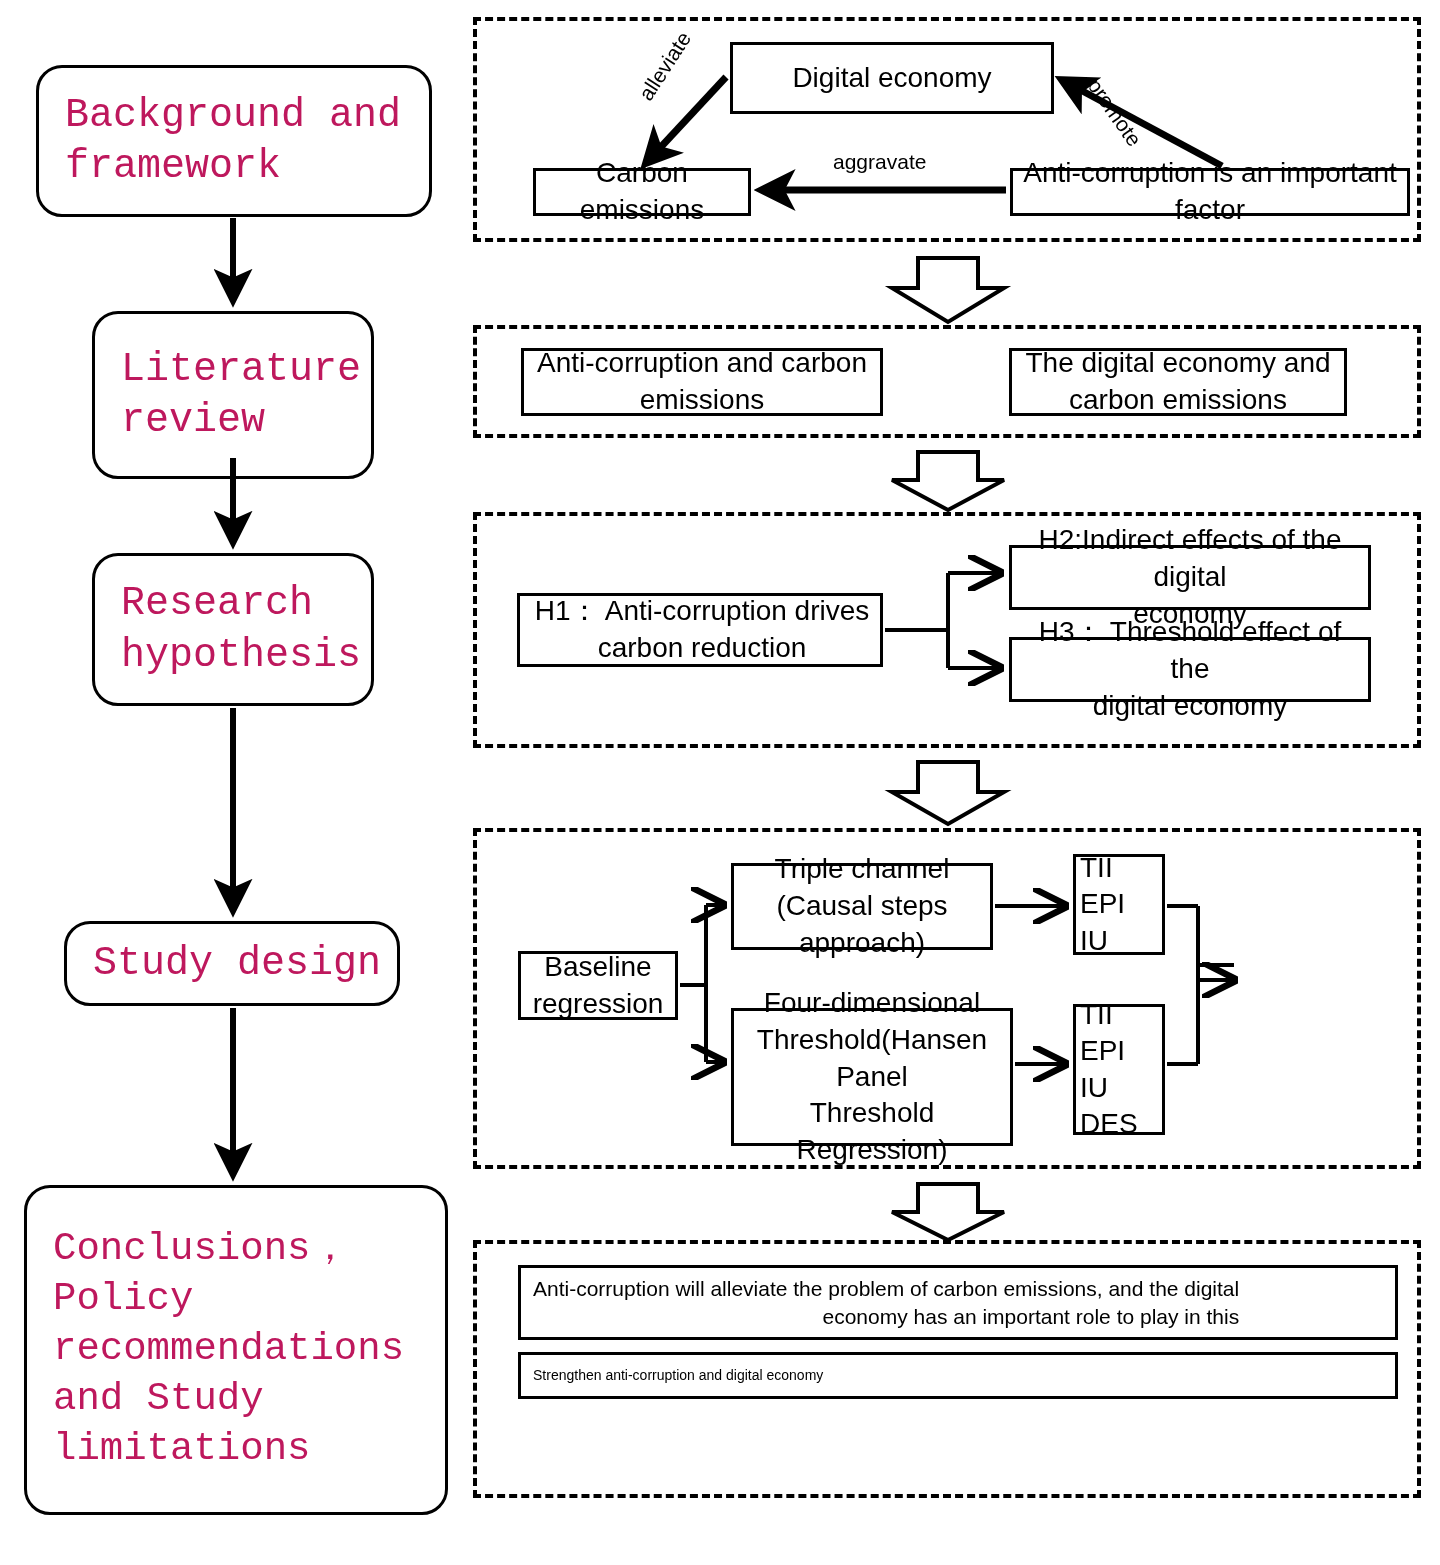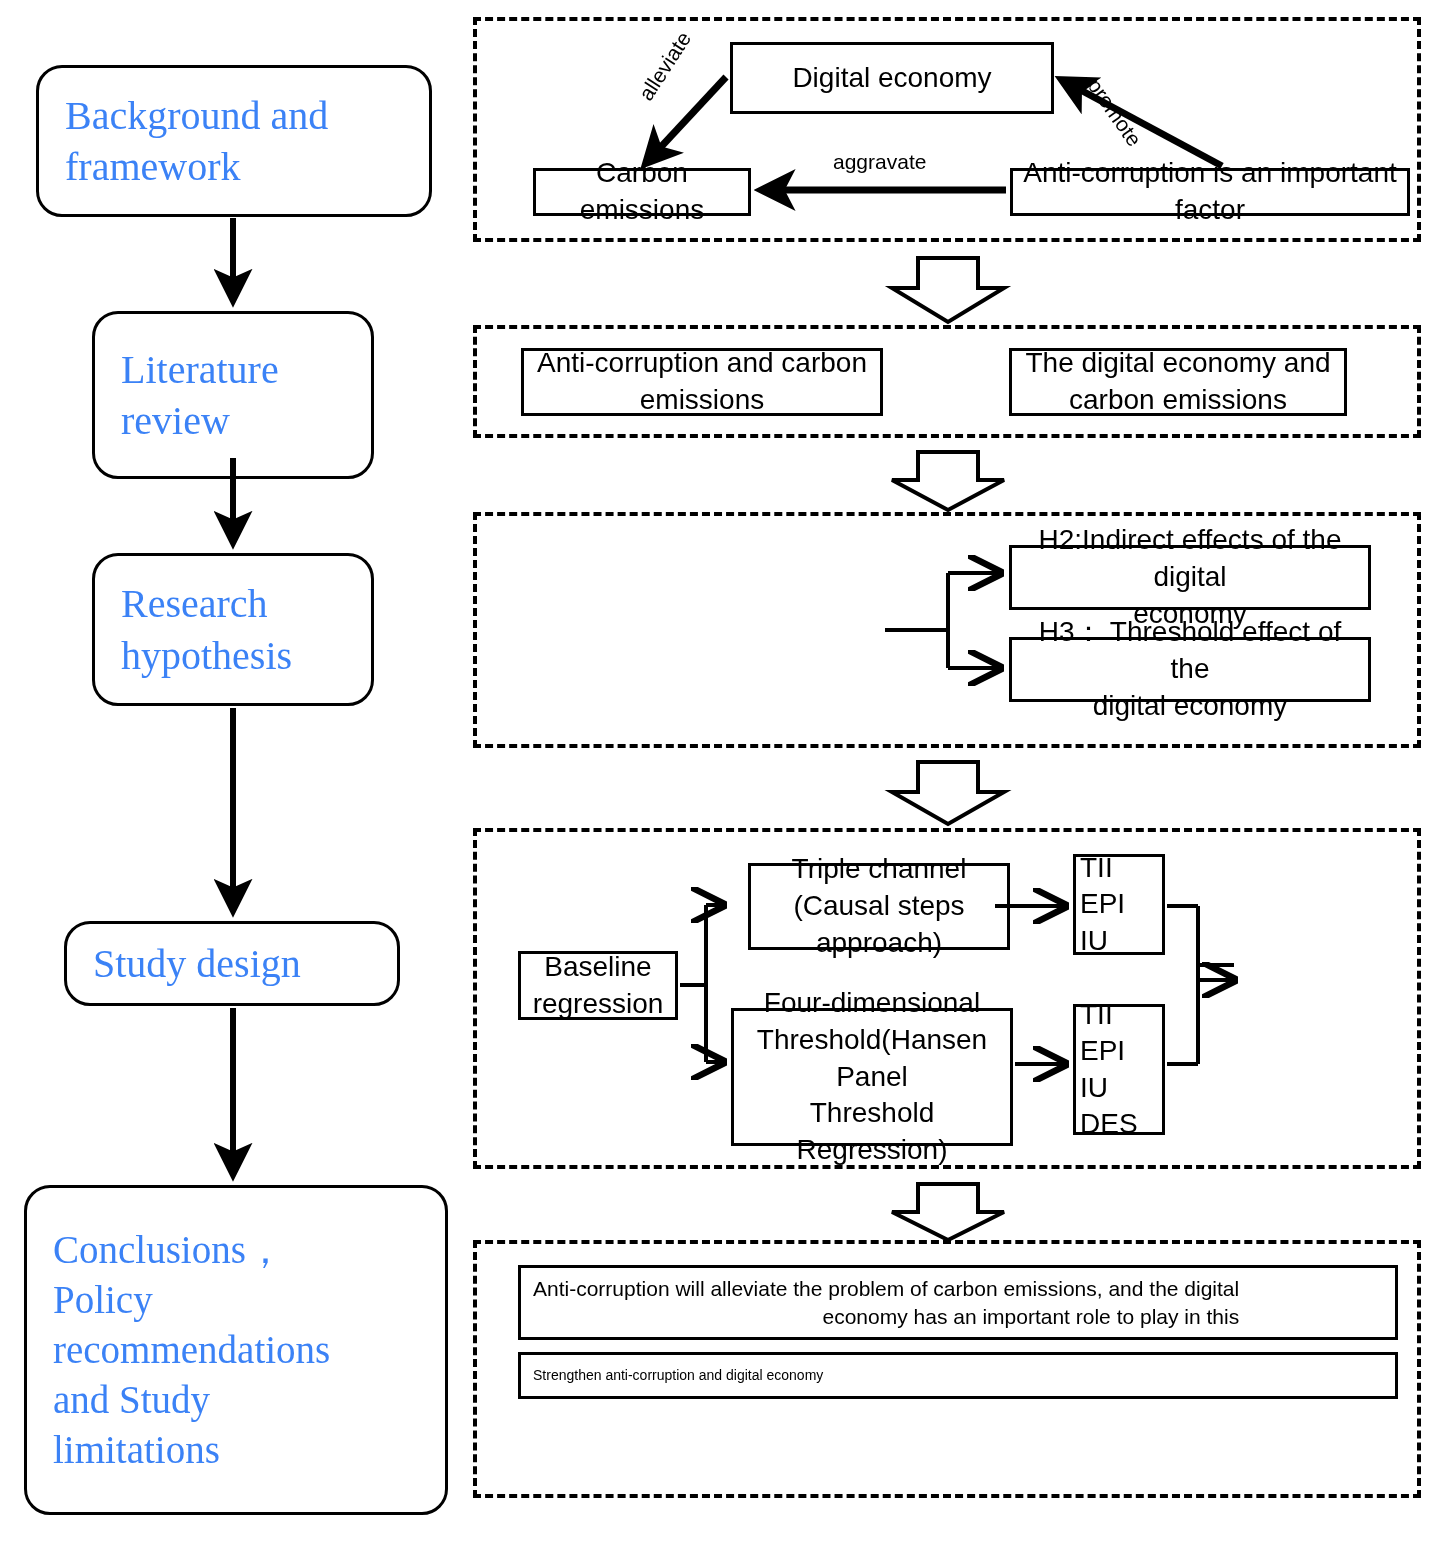--- a/index.html
+++ b/index.html
@@ -29,25 +29,25 @@
     box-sizing: border-box;
     border: 3px solid #000;
     border-radius: 26px;
     background: #fff;
     display: flex;
     align-items: center;
     padding-left: 26px;
     padding-right: 12px;
   }
   .stage-box .stage-label {
-    font-family: Liberation Serif, serif;
+    font-family: Liberation Mono, monospace;
     font-size: 40px;
     line-height: 1.28;
     white-space: pre-line;
-    color: #3b82f6;
+    color: #be185d;
   }
 
   
   .dashed-section {
     position: absolute;
     box-sizing: border-box;
     border: 4px dashed #000;
     background: #fff;
   }
 
@@ -162,39 +162,43 @@
 emissions</span>
   </div>
 
   <div class="node" style="left:1009px; top:348px; width:338px; height:68px;">
     <span>The digital economy and
 carbon emissions</span>
   </div>
 
   <div class="dashed-section" style="left:473px; top:512px; width:948px; height:236px;"></div>
 
+  <div class="node left-align" style="left:517px; top:593px; width:366px; height:74px; justify-content:center; text-align:center;">
+    <span>H1：  Anti-corruption drives
+carbon reduction</span>
+  </div>
 
   <div class="node" style="left:1009px; top:545px; width:362px; height:65px;">
     <span>H2:Indirect effects of the digital
 economy</span>
   </div>
 
   <div class="node" style="left:1009px; top:637px; width:362px; height:65px;">
     <span>H3：  Threshold effect of the
 digital economy</span>
   </div>
 
   <div class="dashed-section" style="left:473px; top:828px; width:948px; height:341px;"></div>
 
   <div class="node" style="left:518px; top:951px; width:160px; height:69px;">
     <span>Baseline
 regression</span>
   </div>
 
-  <div class="node" style="left:748px; top:863px; width:262px; height:87px;">
+  <div class="node" style="left:731px; top:863px; width:262px; height:87px;">
     <span>Triple channel
 (Causal steps approach)</span>
   </div>
 
   <div class="node" style="left:731px; top:1008px; width:282px; height:138px;">
     <span>Four-dimensional
 Threshold(Hansen Panel
 Threshold Regression)</span>
   </div>
 

